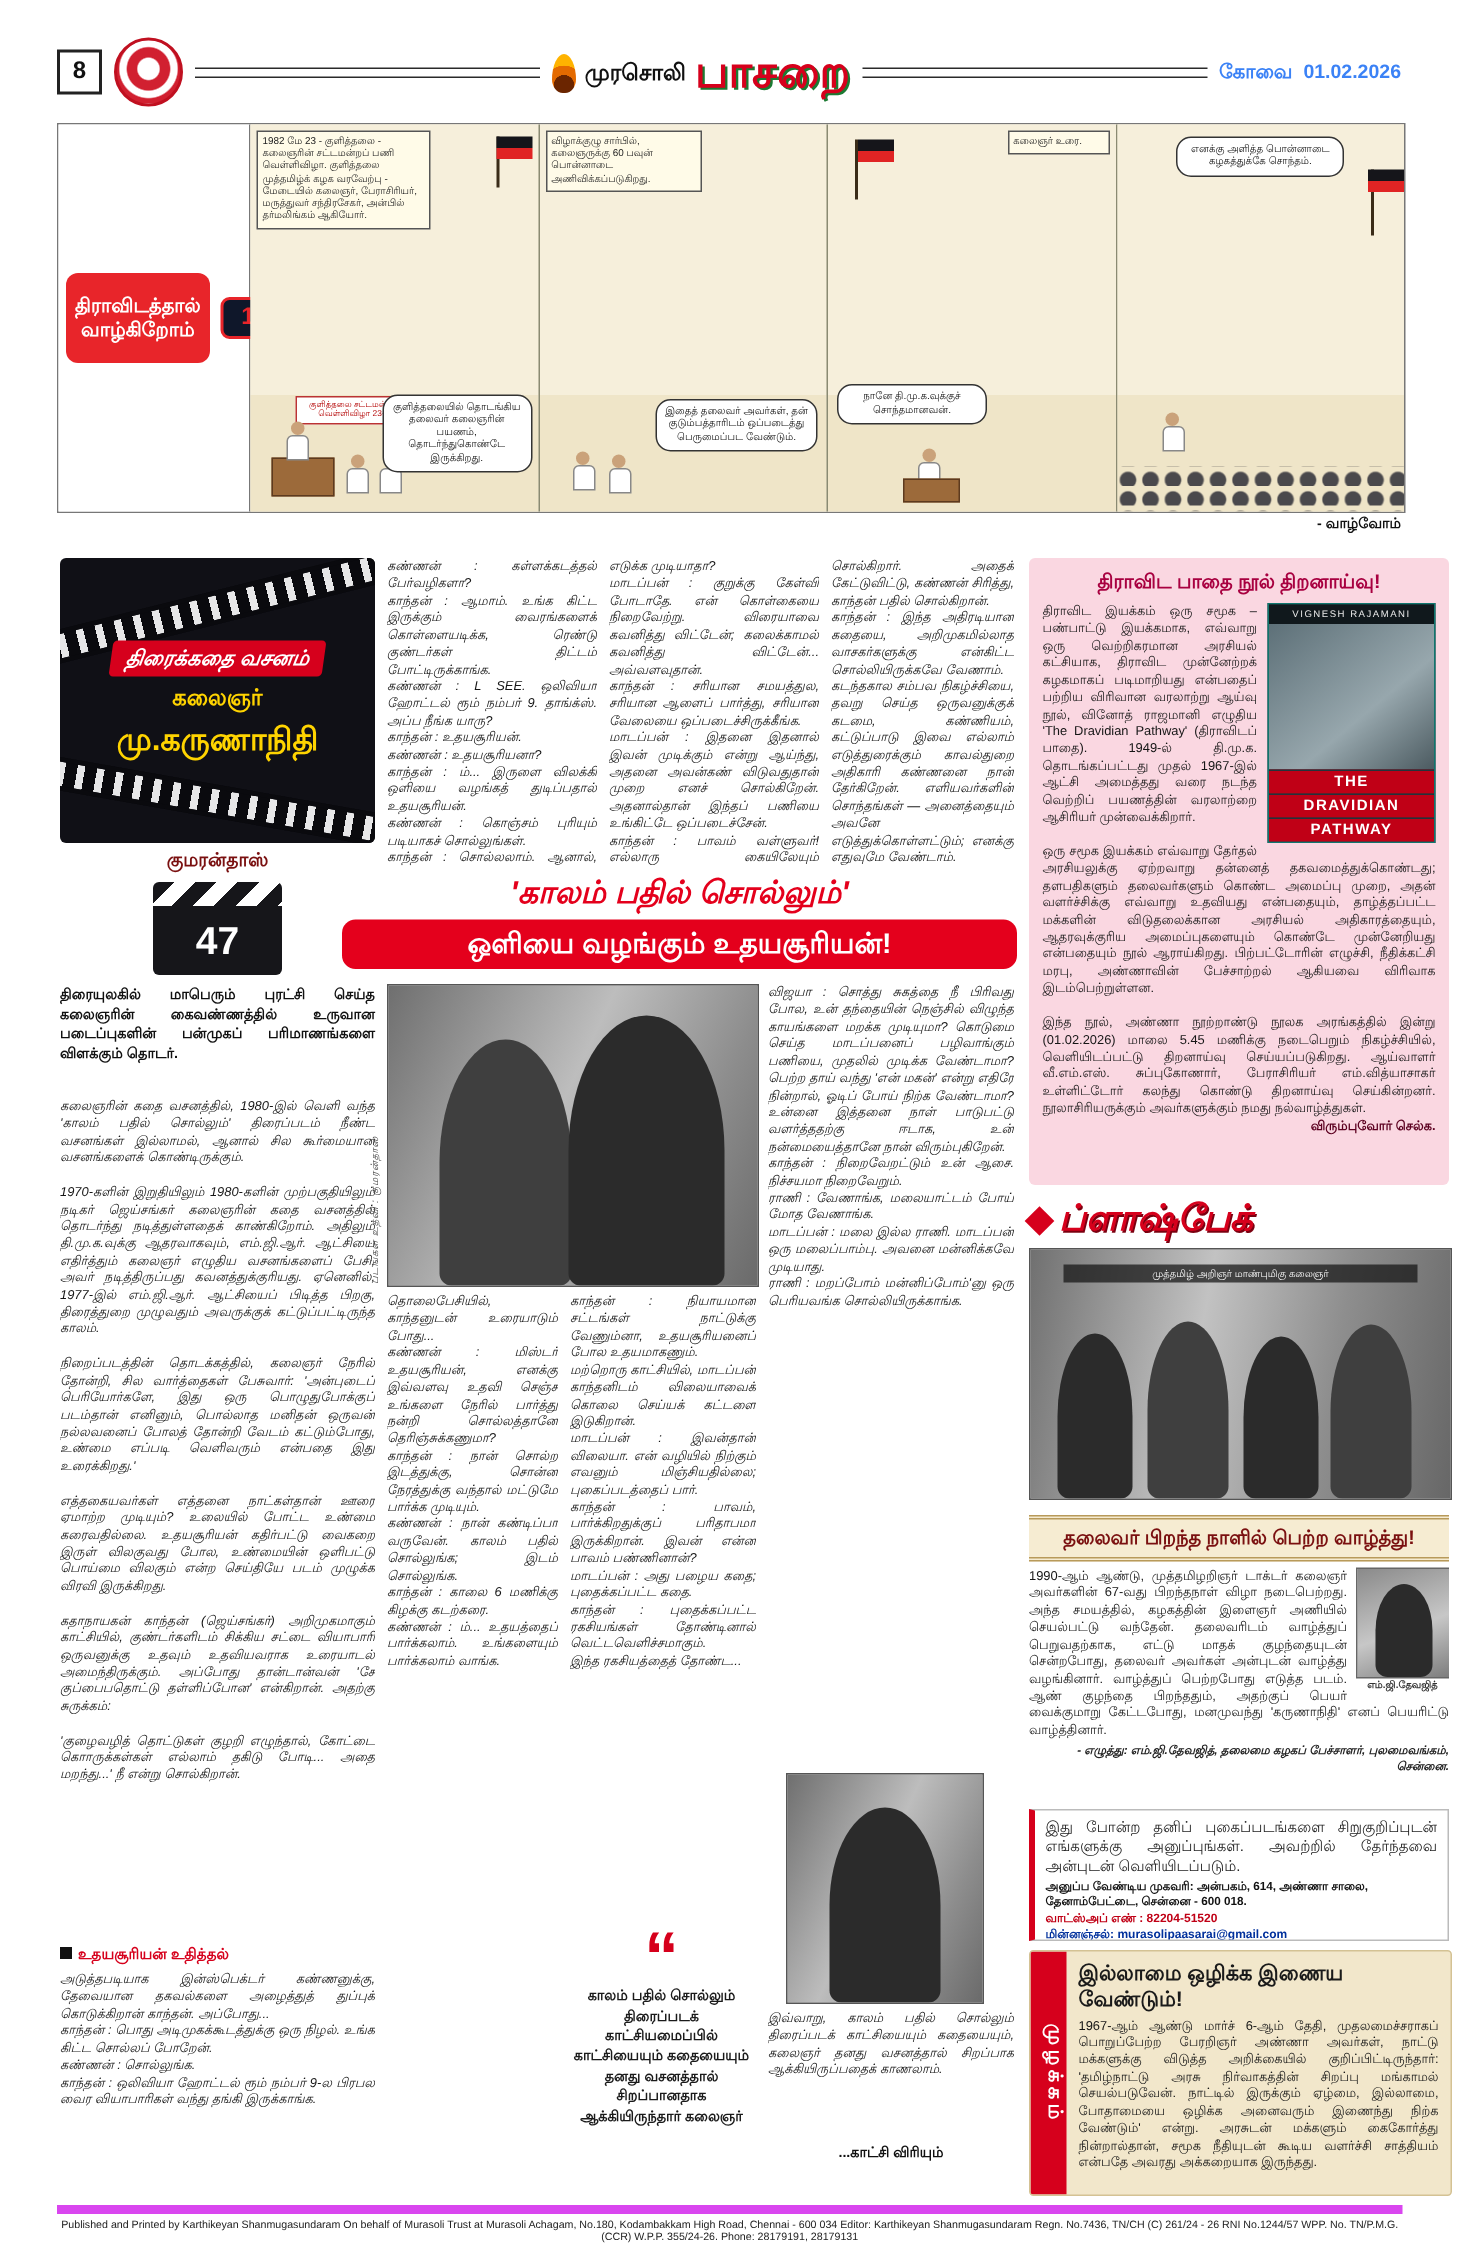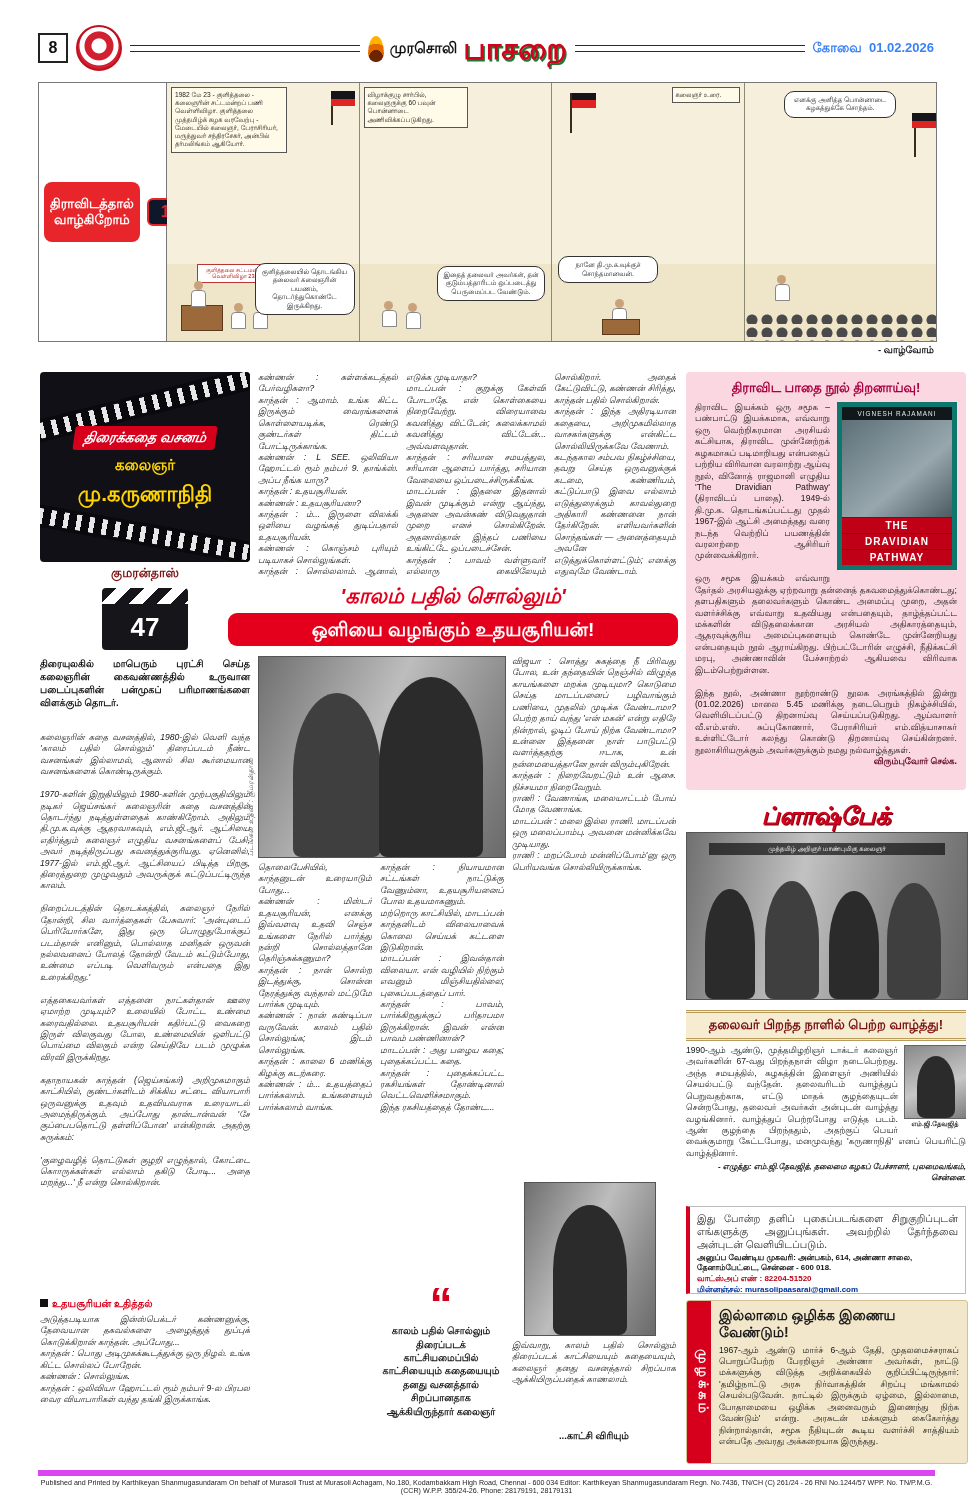--- a/index.html
+++ b/index.html
@@ -79,29 +79,29 @@
 
   
   .quote-box{position:absolute;top:1288px;left:378px;width:126px;height:170px;text-align:center;}
   .qmark{font-size:46px;line-height:.7;color:#d6001c;font-weight:900;}
   .qtext{font-size:9.6px;font-weight:800;color:#1a1a1a;line-height:1.4;text-align:center;margin-top:4px;}
   .contin{position:absolute;top:1430px;left:512px;width:164px;text-align:center;font-size:9.5px;font-weight:800;color:#111;}
 
   
   .review{position:absolute;top:372px;left:686px;width:280px;height:418px;background:#fad7e1;border-radius:4px;padding:8px 9px;box-sizing:border-box;overflow:hidden;}
   .review h3{margin:0 0 5px;text-align:center;font-size:13px;font-weight:800;color:#a80040;}
-  .bookcover{float:right;width:110px;height:158px;margin:0 0 5px 7px;background:#23333b;display:flex;flex-direction:column;border:5px solid #0f766e;}
+  .bookcover{float:right;width:110px;height:158px;margin:0 0 5px 7px;background:#23333b;display:flex;flex-direction:column;border:1px solid #0f766e;}
   .bc-author{background:#10181c;color:#e8e8e8;font-size:6.4px;text-align:center;padding:3px 2px;letter-spacing:1px;}
   .bc-img{flex:1;background:linear-gradient(140deg,#5d7078,#97a7ad 60%,#4c5b61);}
   .bc-t{background:#c00016;color:#fff;font-weight:800;font-size:10px;text-align:center;letter-spacing:1px;padding:2px 0;border-top:1px solid #23333b;}
   .review .closing{font-weight:800;text-align:right;color:#5c0020;}
 
   
   .flash{position:absolute;top:796px;left:686px;width:280px;height:208px;}
-  .flash-logo{display:flex;align-items:center;gap:6px;height:36px;flex-direction:column;}
+  .flash-logo{display:flex;align-items:center;gap:6px;height:36px;}
   .flash-star{width:14px;height:14px;background:#d6001c;transform:rotate(45deg);}
   .flash-word{font-size:24px;font-weight:900;font-style:italic;color:#d6001c;text-shadow:1px 1px 0 #7a0010;}
   .flash-photo{position:relative;width:100%;height:166px;border:1px solid #555;
      background:linear-gradient(100deg,#707070,#c2c2c2 40%,#8e8e8e 70%,#676767);overflow:hidden;}
 
   
   .greet{position:absolute;top:1010px;left:686px;width:280px;height:192px;overflow:hidden;}
   .greet-h{background:#f6ecd2;border-top:3px double #b89a5a;border-bottom:3px double #b89a5a;color:#7a1010;
      font-size:13px;font-weight:800;text-align:center;padding:4px 2px;}
   .greet-body{margin-top:4px;}

